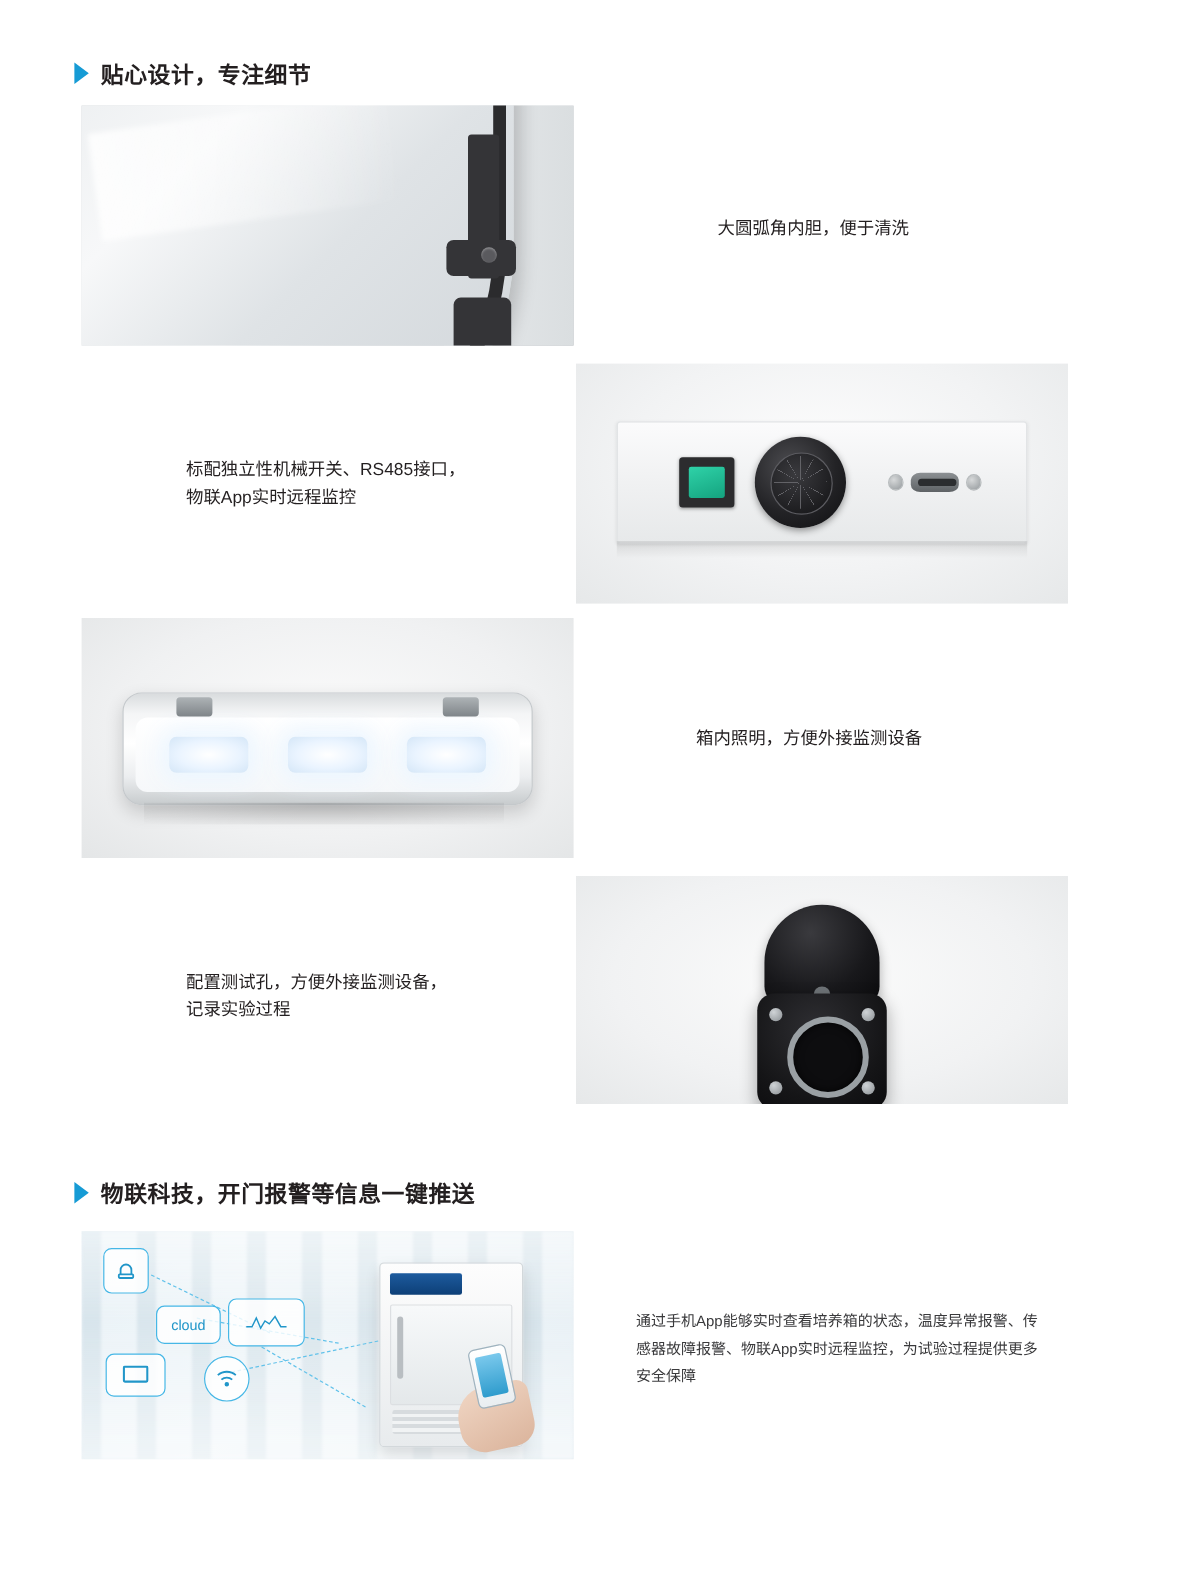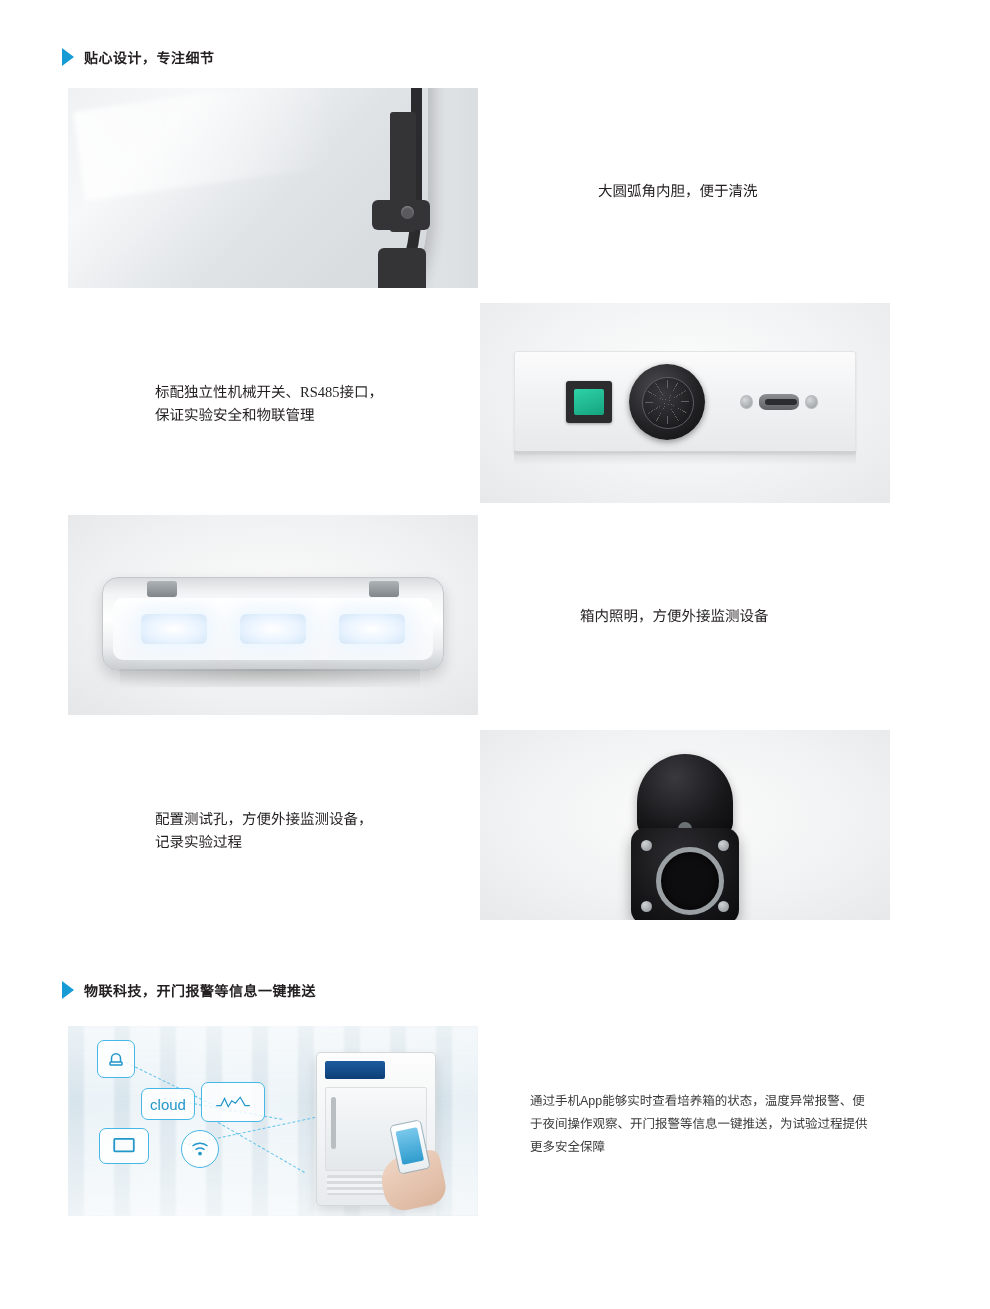--- a/index.html
+++ b/index.html
@@ -25,33 +25,32 @@
   }
   .heading-arrow {
     width: 0;
     height: 0;
     border-top: 9px solid transparent;
     border-bottom: 9px solid transparent;
     border-left: 12px solid #169bd5;
     flex: 0 0 auto;
   }
   .heading-text {
-    font-size: 14px;
+    font-size: 19px;
     font-weight: bold;
     letter-spacing: 0.5px;
     color: #231f20;
     white-space: nowrap;
   }
   .feature-caption {
     position: absolute;
     font-size: 14.5px;
     line-height: 1.6;
     color: #231f20;
     white-space: pre-line;
-    font-family: Liberation Serif, serif;
   }
 
   
   .photo {
     position: absolute;
     overflow: hidden;
   }
 
   
   .photo-liner {
@@ -371,22 +370,21 @@
   }
   .iot-node {
     position: absolute;
     border: 1.5px solid #46b7e6;
     border-radius: 7px;
     background: rgba(255,255,255,0.82);
     display: flex;
     align-items: center;
     justify-content: center;
     color: #2196c9;
-    font-size: 15px;
-    margin-left: 11px;
+    font-size: 12px;
   }
   .iot-line {
     position: absolute;
     border-top: 1.4px dashed #62c2ea;
     transform-origin: left center;
   }
   .iot-hand {
     position: absolute;
     right: 34px;
     bottom: 8px;
@@ -453,21 +451,21 @@
     </div>
     <div class="panel-port">
       <span class="panel-port-screw"></span>
       <span class="panel-port-body"></span>
       <span class="panel-port-screw"></span>
     </div>
   </div>
   <div class="panel-shadow"></div>
 </div>
 <div class="feature-caption" style="left:155px; top:381px;">标配独立性机械开关、RS485接口，
-保证实验安全和物联管理</div>
+物联App实时远程监控</div>
 
 <div class="photo photo-lamp" style="left:68px; top:515px; width:410px; height:200px;">
   <div class="lamp-body">
     <div class="lamp-lens">
       <span class="lamp-led"></span>
       <span class="lamp-led"></span>
       <span class="lamp-led"></span>
     </div>
     <div class="lamp-bracket left"></div>
     <div class="lamp-bracket right"></div>
@@ -534,13 +532,13 @@
       <path d="M2 6a15 15 0 0 1 20 0"></path>
         <path d="M6 11a9 9 0 0 1 12 0"></path>
         <circle cx="12" cy="16" r="1.5" fill="#2196c9"></circle>
     </svg>
   </div>
 
   <div class="iot-hand"></div>
   <div class="iot-phone"></div>
 </div>
 
-<div class="iot-paragraph" style="left:530px; top:1090px;">通过手机App能够实时查看培养箱的状态，温度异常报警、便于夜间操作观察、开门报警等信息一键推送，为试验过程提供更多安全保障</div>
+<div class="iot-paragraph" style="left:530px; top:1090px;">通过手机App能够实时查看培养箱的状态，温度异常报警、传感器故障报警、物联App实时远程监控，为试验过程提供更多安全保障</div>
 
 </body></html>

